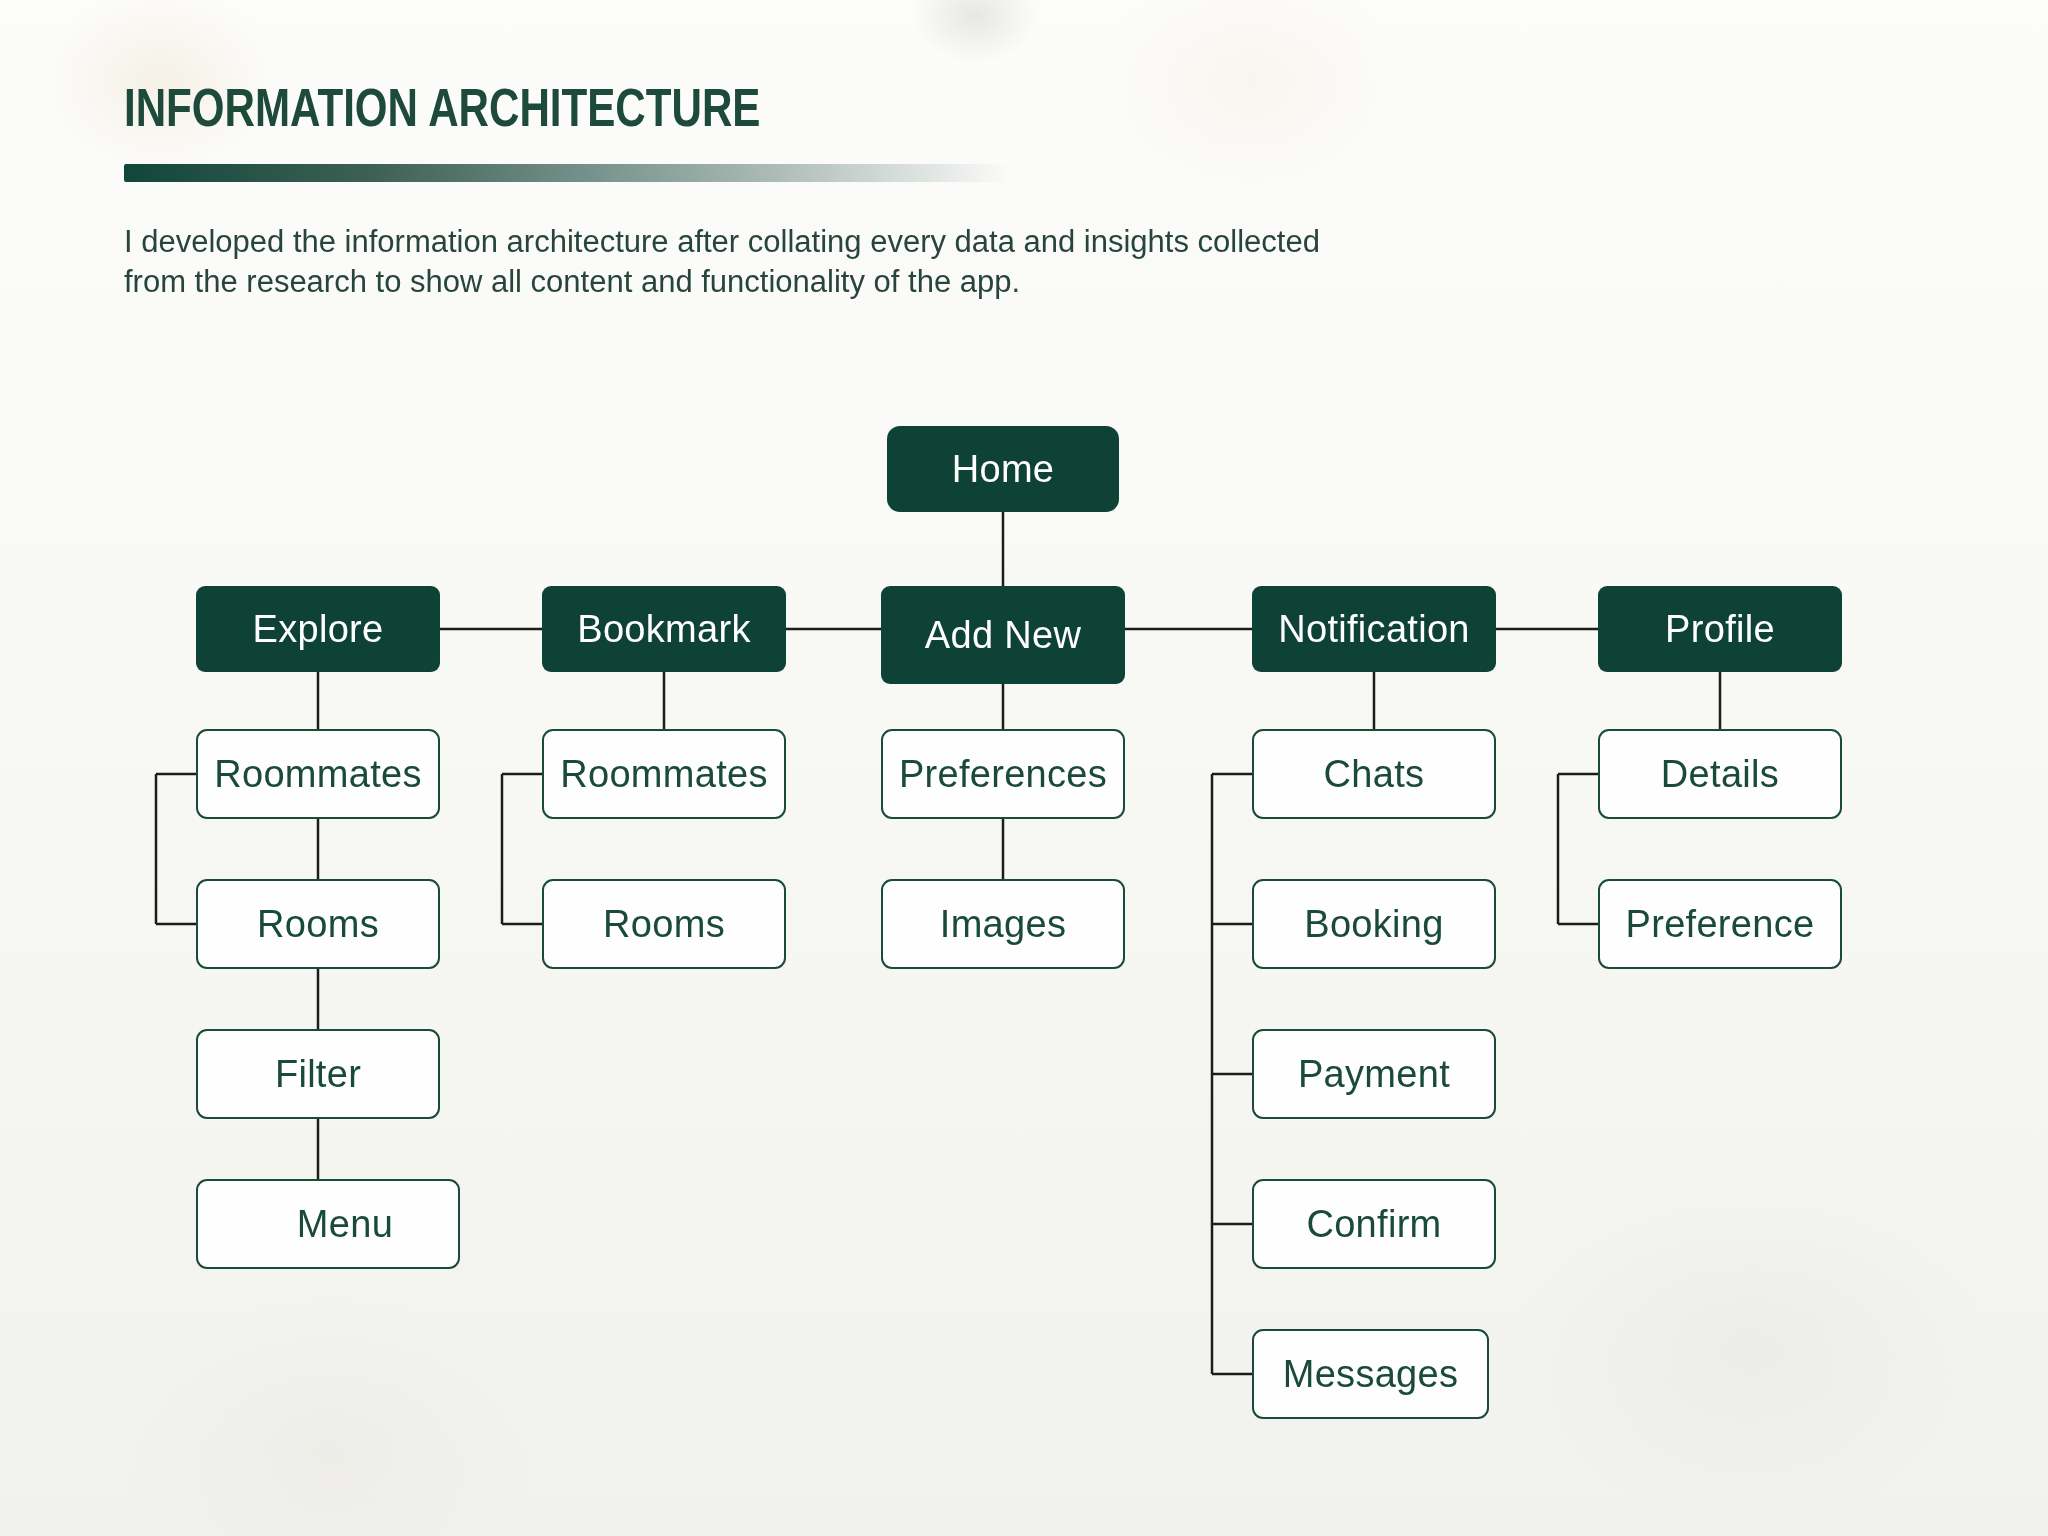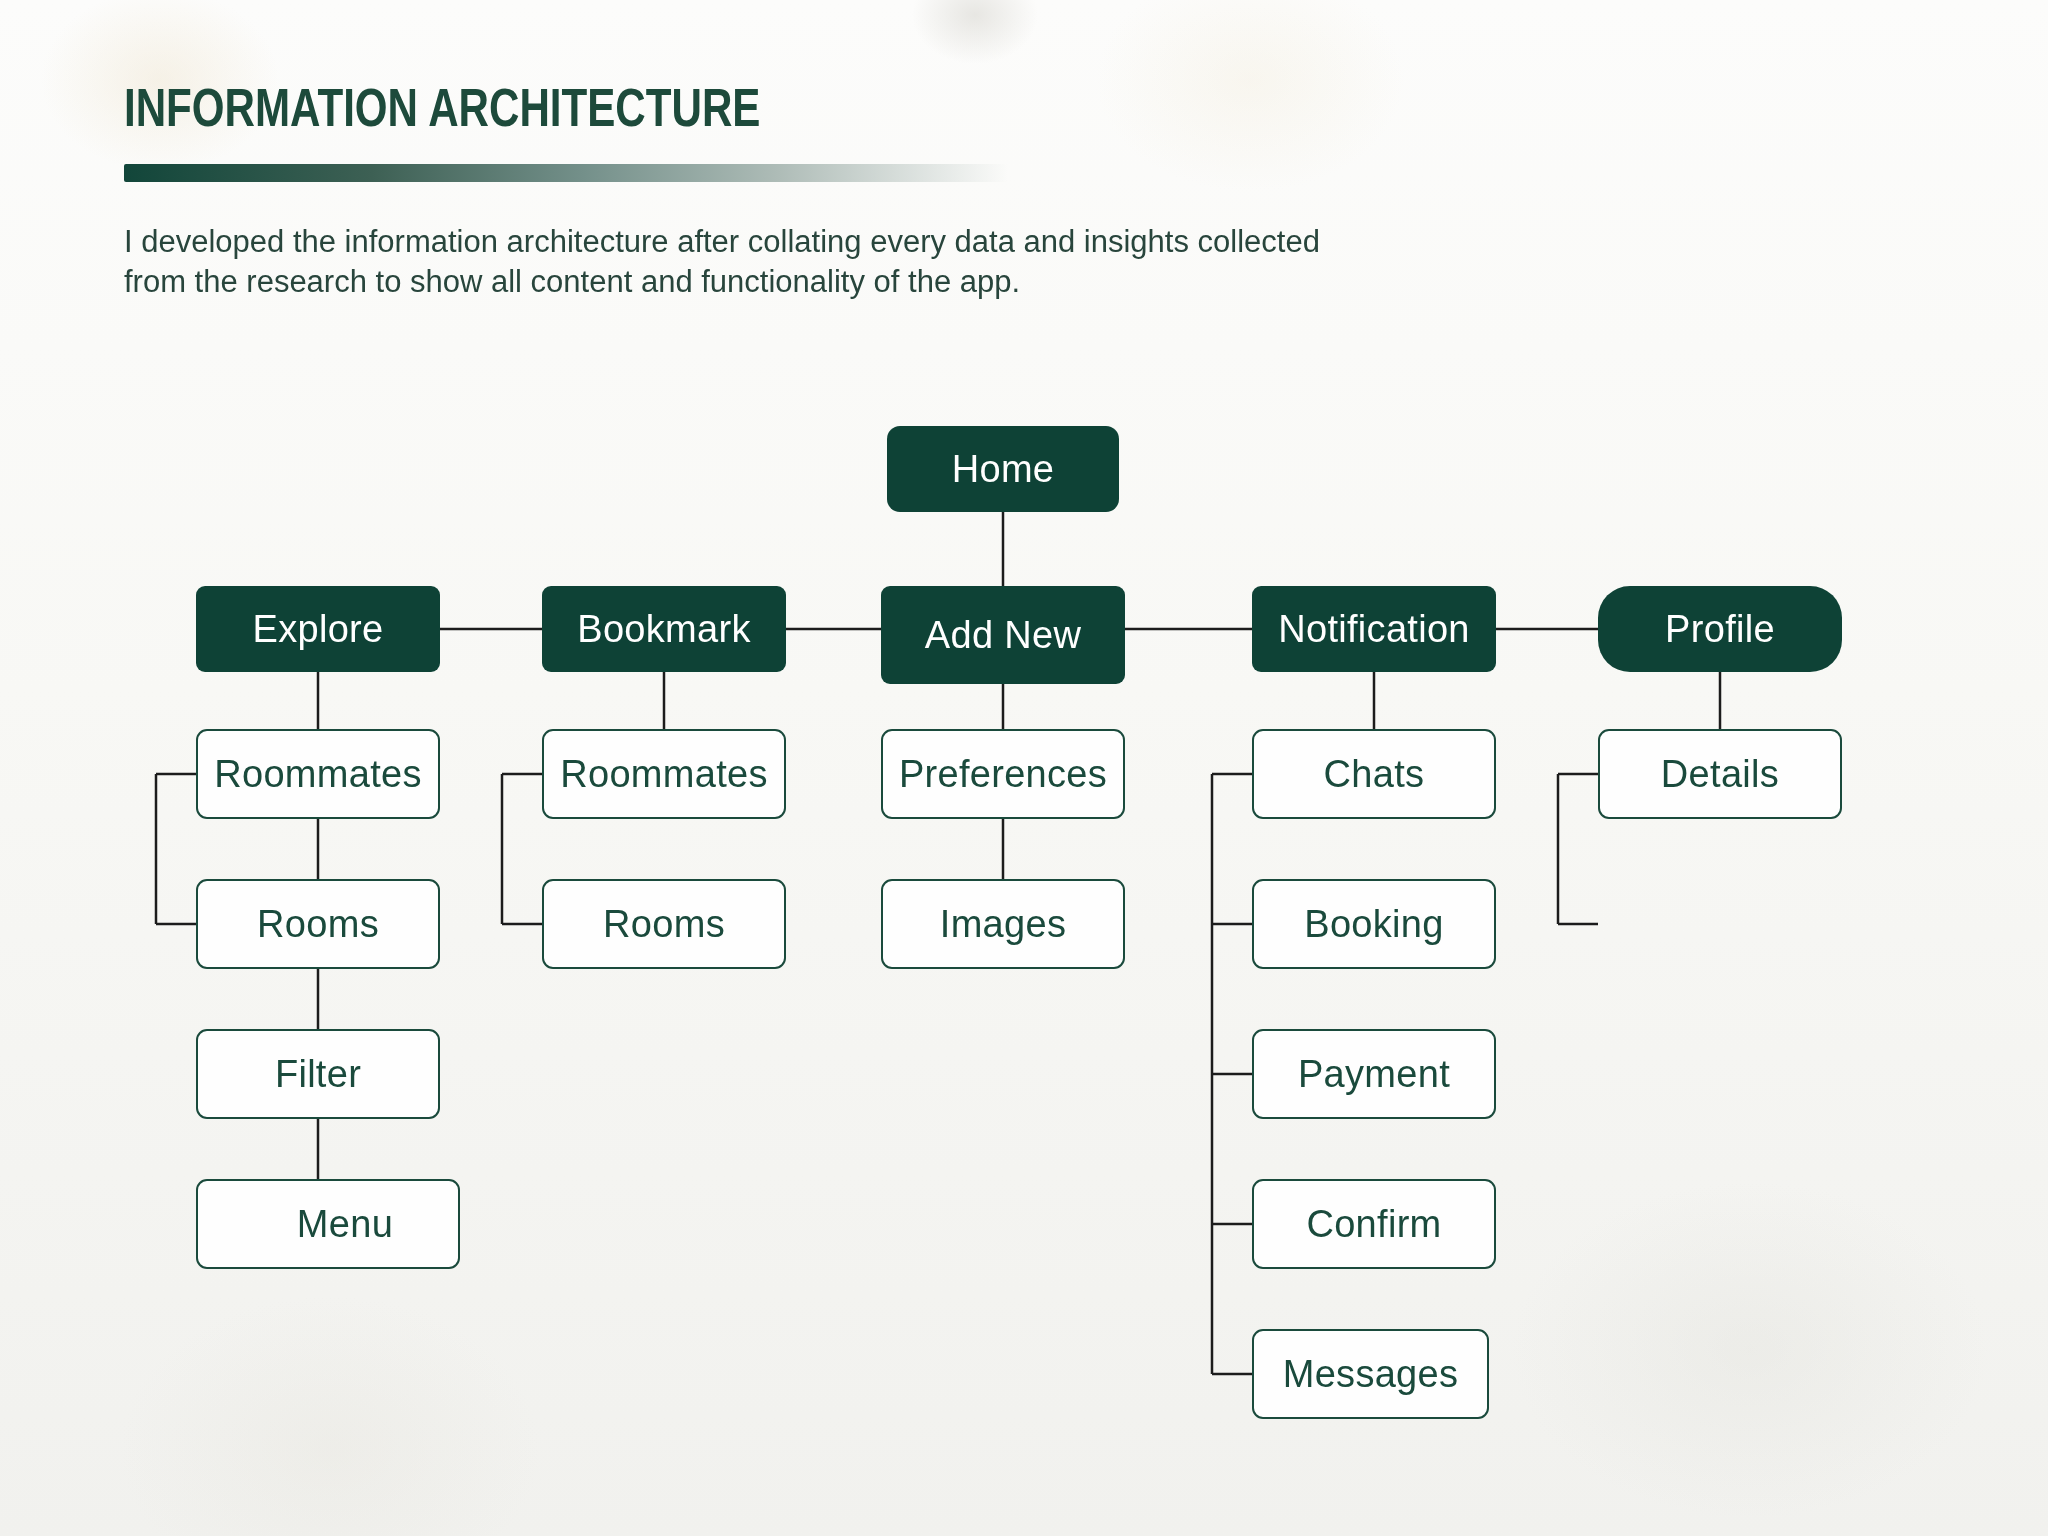--- a/index.html
+++ b/index.html
@@ -128,19 +128,22 @@
     </div>
     <div class="node light" style="left: 1252px; top: 1029px; width: 244px; height: 90px;">
       <span>Payment</span>
     </div>
     <div class="node light" style="left: 1252px; top: 1179px; width: 244px; height: 90px;">
       <span>Confirm</span>
     </div>
     <div class="node light" style="left: 1252px; top: 1329px; width: 237px; height: 90px;">
       <span>Messages</span>
     </div>
-    <div class="node dark" style="left: 1598px; top: 586px; width: 244px; height: 86px; border-radius: 32px;">
+    <div class="node dark" style="left: 1598px; top: 586px; width: 244px; height: 86px;">
       <span>Profile</span>
     </div>
     <div class="node light" style="left: 1598px; top: 729px; width: 244px; height: 90px;">
       <span>Details</span>
     </div>
+    <div class="node light" style="left: 1598px; top: 879px; width: 244px; height: 90px;">
+      <span>Preference</span>
+    </div>
   </div>
 
 </body></html>

